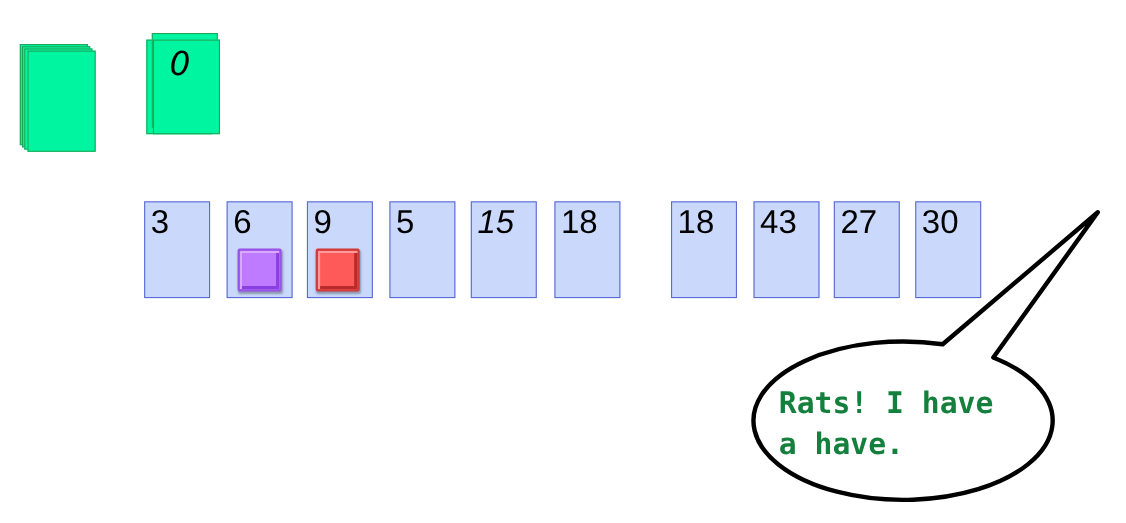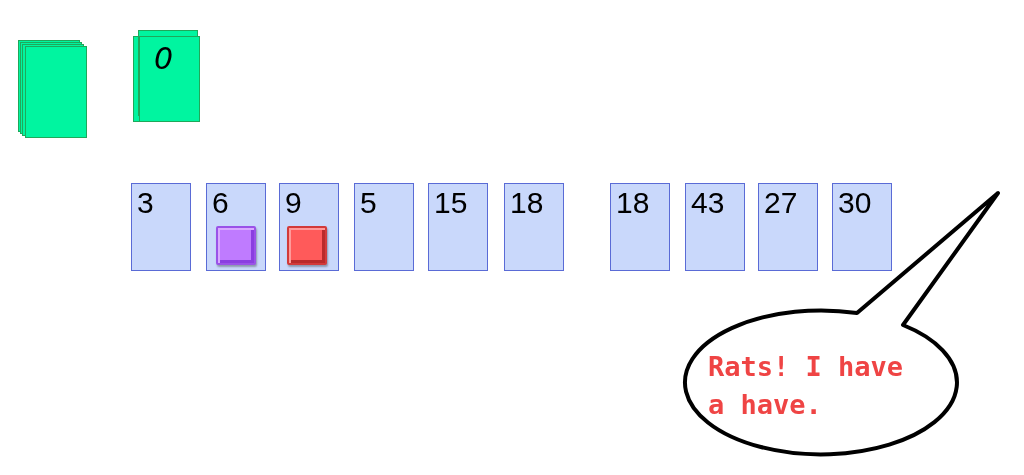--- a/index.html
+++ b/index.html
@@ -36,21 +36,21 @@
   }
   .token.red {
     background: #ff5a5a;
     border: 2px solid #d23a3a;
     box-shadow: inset 2px 2px 0 #ff9a9a, inset -3px -3px 0 #b92a2a, 1px 2px 2px rgba(0,0,0,0.3);
   }
   .bubble { position: absolute; left: 0; top: 0; }
   .bubble-text {
     position: absolute; left: 708px; top: 348px; width: 240px;
     font-family: "DejaVu Sans Mono", monospace; font-size: 27px;
-    line-height: 38px; color: #ef4444; font-weight: bold; letter-spacing: 0px;
+    line-height: 38px; color: #15803d; font-weight: bold; letter-spacing: 0px;
   }
 </style>
 </head>
 <body>
 
 <div>
   <div class="green-card" style="left:18px;top:40px;width:62px;height:92px;"></div>
   <div class="green-card" style="left:20px;top:42px;width:62px;height:92px;"></div>
   <div class="green-card" style="left:22px;top:44px;width:62px;height:92px;"></div>
   <div class="green-card" style="left:25px;top:46px;width:62px;height:92px;"></div>
@@ -70,21 +70,21 @@
   </div>
   <div class="num-card" style="left:206px;">
     <span>6</span>
   </div>
   <div class="num-card" style="left:279px;">
     <span>9</span>
   </div>
   <div class="num-card" style="left:354px;">
     <span>5</span>
   </div>
-  <div class="num-card" style="left:428px;">
+  <div class="num-card" style="left:428px;font-style:italic;">
     <span>15</span>
   </div>
   <div class="num-card" style="left:504px;">
     <span>18</span>
   </div>
   <div class="num-card" style="left:610px;">
     <span>18</span>
   </div>
   <div class="num-card" style="left:685px;">
     <span>43</span>

